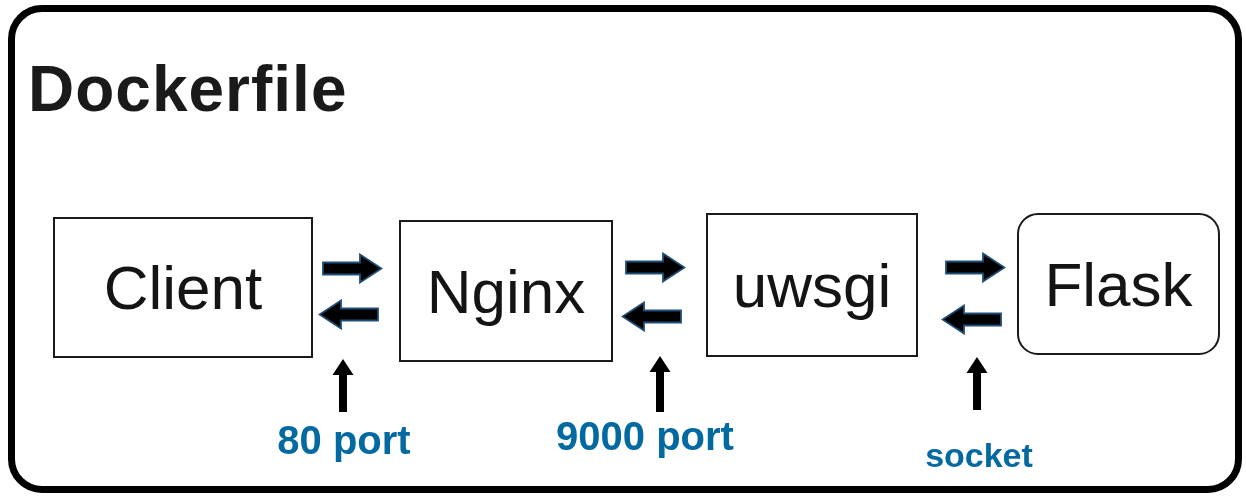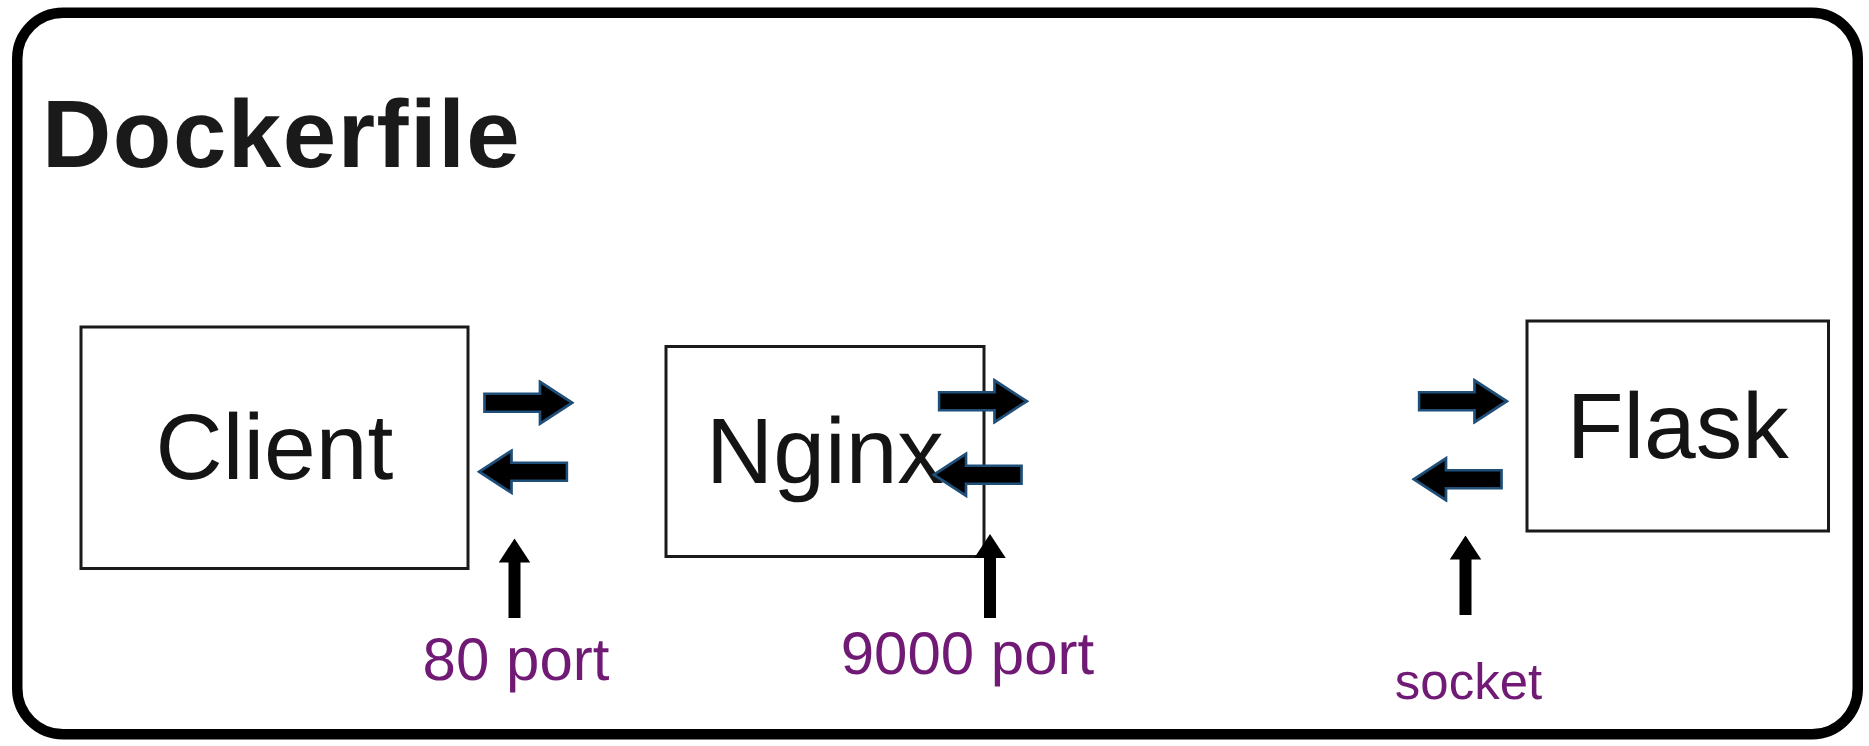--- a/index.html
+++ b/index.html
@@ -44,61 +44,62 @@
     border: 2px solid #1a1a1a;
     background: #ffffff;
     display: flex;
     align-items: center;
     justify-content: center;
     font-size: 62px;
     font-weight: 300;
     color: #141414;
     white-space: nowrap;
   }
-  .node.client { left: 53px;  top: 217px; width: 260px; height: 163px; }
-  .node.nginx  { left: 399px; top: 230px; width: 214px; height: 142px; margin-left: 44px; }
+  .node.client { left: 53px;  top: 217px; width: 260px; height: 141px; }
+  .node.nginx  { left: 399px; top: 220px; width: 214px; height: 142px; }
   .node.uwsgi  { left: 706px; top: 213px; width: 212px; height: 144px; }
-  .node.flask  { left: 1017px;top: 213px; width: 203px; height: 142px; }
+  .node.flask  { left: 1017px;top: 213px; width: 203px; height: 142px; border-radius: 21px; }
 
   .arrow { position: absolute; display: block; }
   .ar-c1 { left: 322px; top: 253px; }
   .al-c1 { left: 318px; top: 299px; }
   .ar-c2 { left: 625px; top: 252px; }
   .al-c2 { left: 621px; top: 301px; }
   .ar-c3 { left: 945px; top: 252px; }
   .al-c3 { left: 941px; top: 304px; }
 
   .au-c1 { left: 332px; top: 359px; }
   .au-c2 { left: 649px; top: 356px; }
   .au-c3 { left: 966px; top: 357px; }
 
   .conn-label {
     position: absolute;
     width: 200px;
     text-align: center;
     font-size: 40px;
-    font-weight: 400;
-    color: #701a75;
+    font-weight: 700;
+    color: #0369a1;
     white-space: nowrap;
   }
   .cl-c1 { left: 244px; top: 418px; }
   .cl-c2 { left: 545px; top: 414px; }
   .cl-c3 { left: 879px; top: 412px; font-size: 34px; margin-top: 24px; }
 </style>
 </head>
 <body>
 
 <div class="canvas">
 
   <div class="frame"></div>
 
   <div class="title">Dockerfile</div>
 
   <div class="node client">Client</div>
   <div class="node nginx">Nginx</div>
+  <div class="node uwsgi">uwsgi</div>
   <div class="node flask">Flask</div>
 
   <svg class="arrow ar-c1" width="61" height="31" viewBox="0 0 61 31">
     <path d="M1 9.5 H38 V1.5 L59.5 15.5 L38 29.5 V21.5 H1 Z" fill="#000000" stroke="#1f4e79" stroke-width="1.8"></path>
   </svg>
   <svg class="arrow al-c1" width="61" height="31" viewBox="0 0 61 31">
     <path d="M60 9.5 H23 V1.5 L1.5 15.5 L23 29.5 V21.5 H60 Z" fill="#000000" stroke="#1f4e79" stroke-width="1.8"></path>
   </svg>
   <svg class="arrow au-c1" width="22" height="53" viewBox="0 0 22 53">
     <path d="M11 0 L21.5 16 H15 V53 H7 V16 H0.5 Z" fill="#000000"></path>

